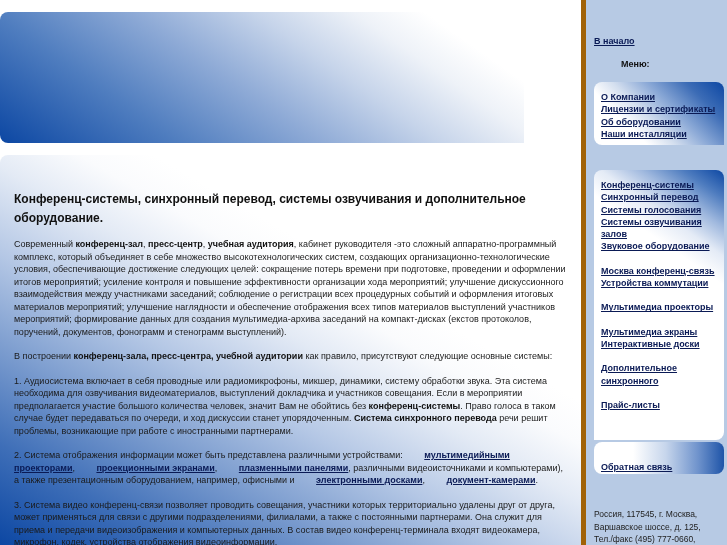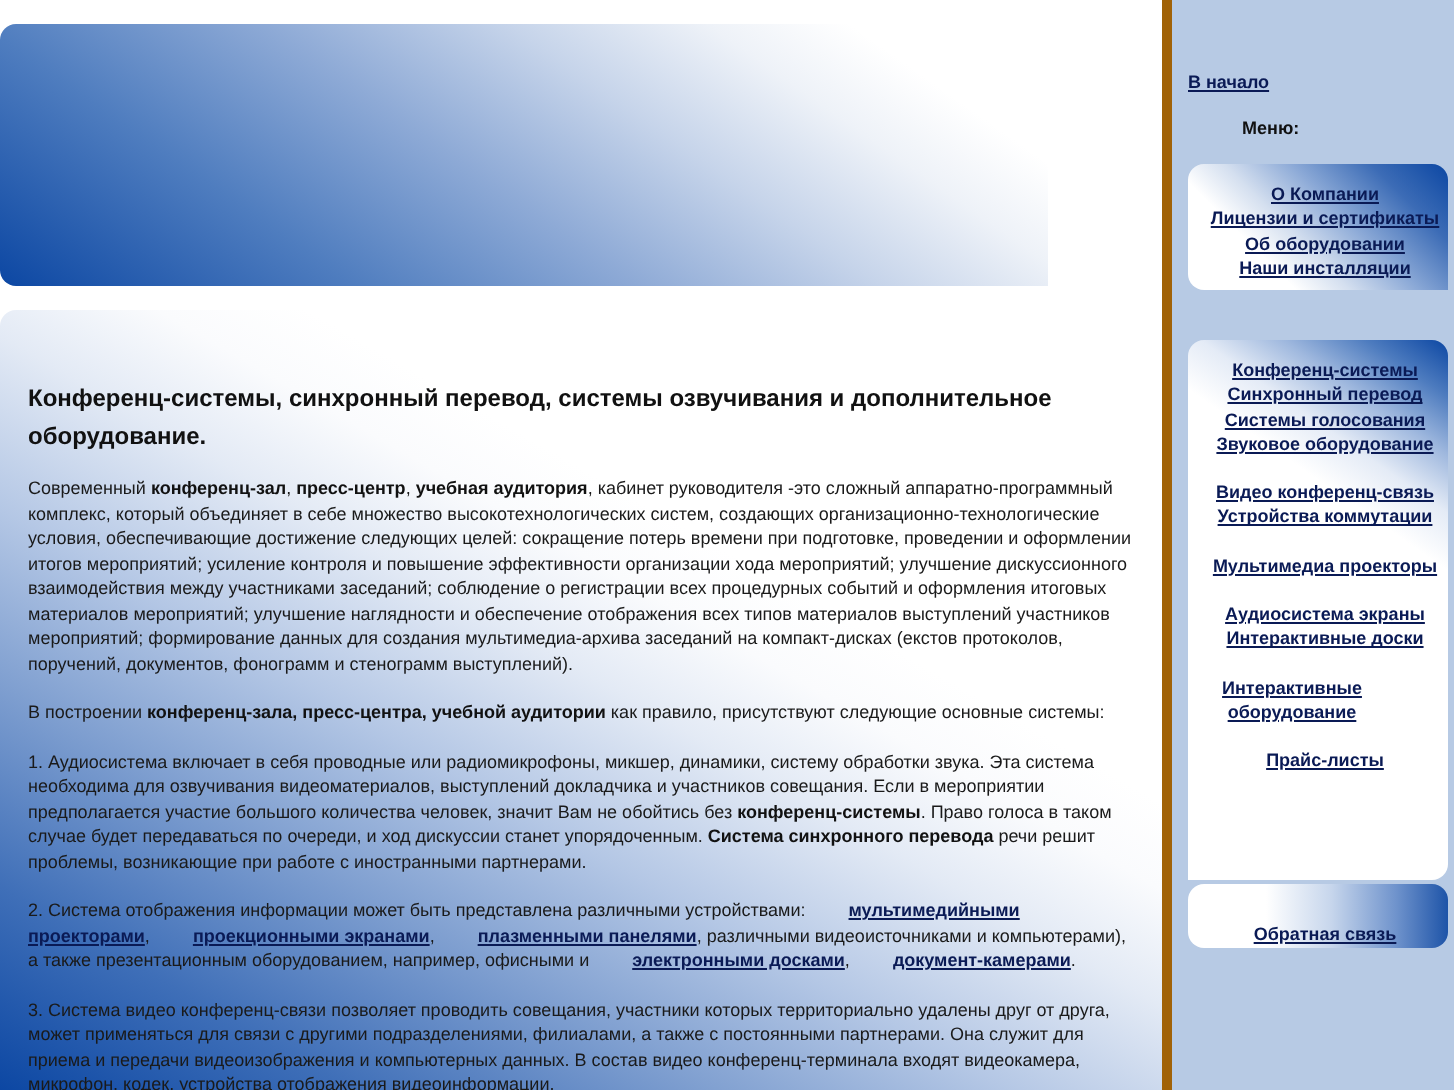--- a/index.html
+++ b/index.html
@@ -41,21 +41,21 @@
       position: absolute; left: 8px; top: 36px; font-size: 9px; font-weight: bold;
       color: #0a1a55; text-decoration: underline;
     }
     .side-menu-label {
       position: absolute; left: 8px; top: 59px; font-size: 9px; font-weight: bold; color: #111; padding-left: 27px;
     }
     .side-box {
       position: absolute; left: 8px; width: 130px;
       border-radius: 8px 8px 8px 8px;
       background: linear-gradient(225deg, #0c47a3 0%, #3c6cb6 20%, #8aa8d6 40%, #d4dfef 58%, #ffffff 72%);
-      padding: 9px 0 6px 7px; box-sizing: border-box; text-align: center;
+      padding: 9px 0 6px 7px; box-sizing: border-box;
     }
     .side-box.b1 { top: 82px; height: 63px; border-radius: 8px 8px 0 8px; }
     .side-box.b2 { top: 170px; height: 270px; border-radius: 8px 8px 8px 0;
       background: linear-gradient(215deg, #0c47a3 0%, #4e7cbf 8%, #9fb8de 16%, #e4ebf6 24%, #ffffff 32%); }
     .side-box.b3 { top: 442px; height: 32px; padding-top: 19px;
       background: linear-gradient(90deg, #ffffff 0%, #ffffff 30%, #c7d6ec 55%, #6f93cc 80%, #1e54a8 100%); }
     .side-box a {
       display: block; font-size: 9px; font-weight: bold; color: #0a1a55;
       text-decoration: underline; line-height: 12.3px;
     }
@@ -94,32 +94,38 @@
     <a href="#">О Компании</a>
     <a href="#">Лицензии и сертификаты</a>
     <a href="#">Об оборудовании</a>
     <a href="#">Наши инсталляции</a>
   </div>
 
   <div class="side-box b2">
     <a href="#">Конференц-системы</a>
     <a href="#">Синхронный перевод</a>
     <a href="#">Системы голосования</a>
+    <a href="#">Системы озвучивания залов</a>
     <a href="#">Звуковое оборудование</a>
     <div class="gap"></div>
-    <a href="#">Видео конференц-связь</a>
+    <a href="#">Москва конференц-связь</a>
     <a href="#">Устройства коммутации</a>
     <div class="gap"></div>
     <a href="#">Мультимедиа проекторы</a>
     <div class="gap"></div>
-    <a href="#">Аудиосистема экраны</a>
+    <a href="#">Мультимедиа экраны</a>
     <a href="#">Интерактивные доски</a>
     <div class="gap"></div>
-    <a href="#" style="width:90px">Интерактивные оборудование</a>
+    <a href="#" style="width:90px">Дополнительное синхронного</a>
     <div class="gap"></div>
     <a href="#">Прайс-листы</a>
   </div>
 
   <div class="side-box b3">
     <a href="#">Обратная связь</a>
   </div>
 
+  <div class="address">
+    <div>Россия, 117545, г. Москва,</div>
+    <div>Варшавское шоссе, д. 125,</div>
+    <div>Тел./факс (495) 777-0660,</div>
+  </div>
 </div>
 
 </body></html>

